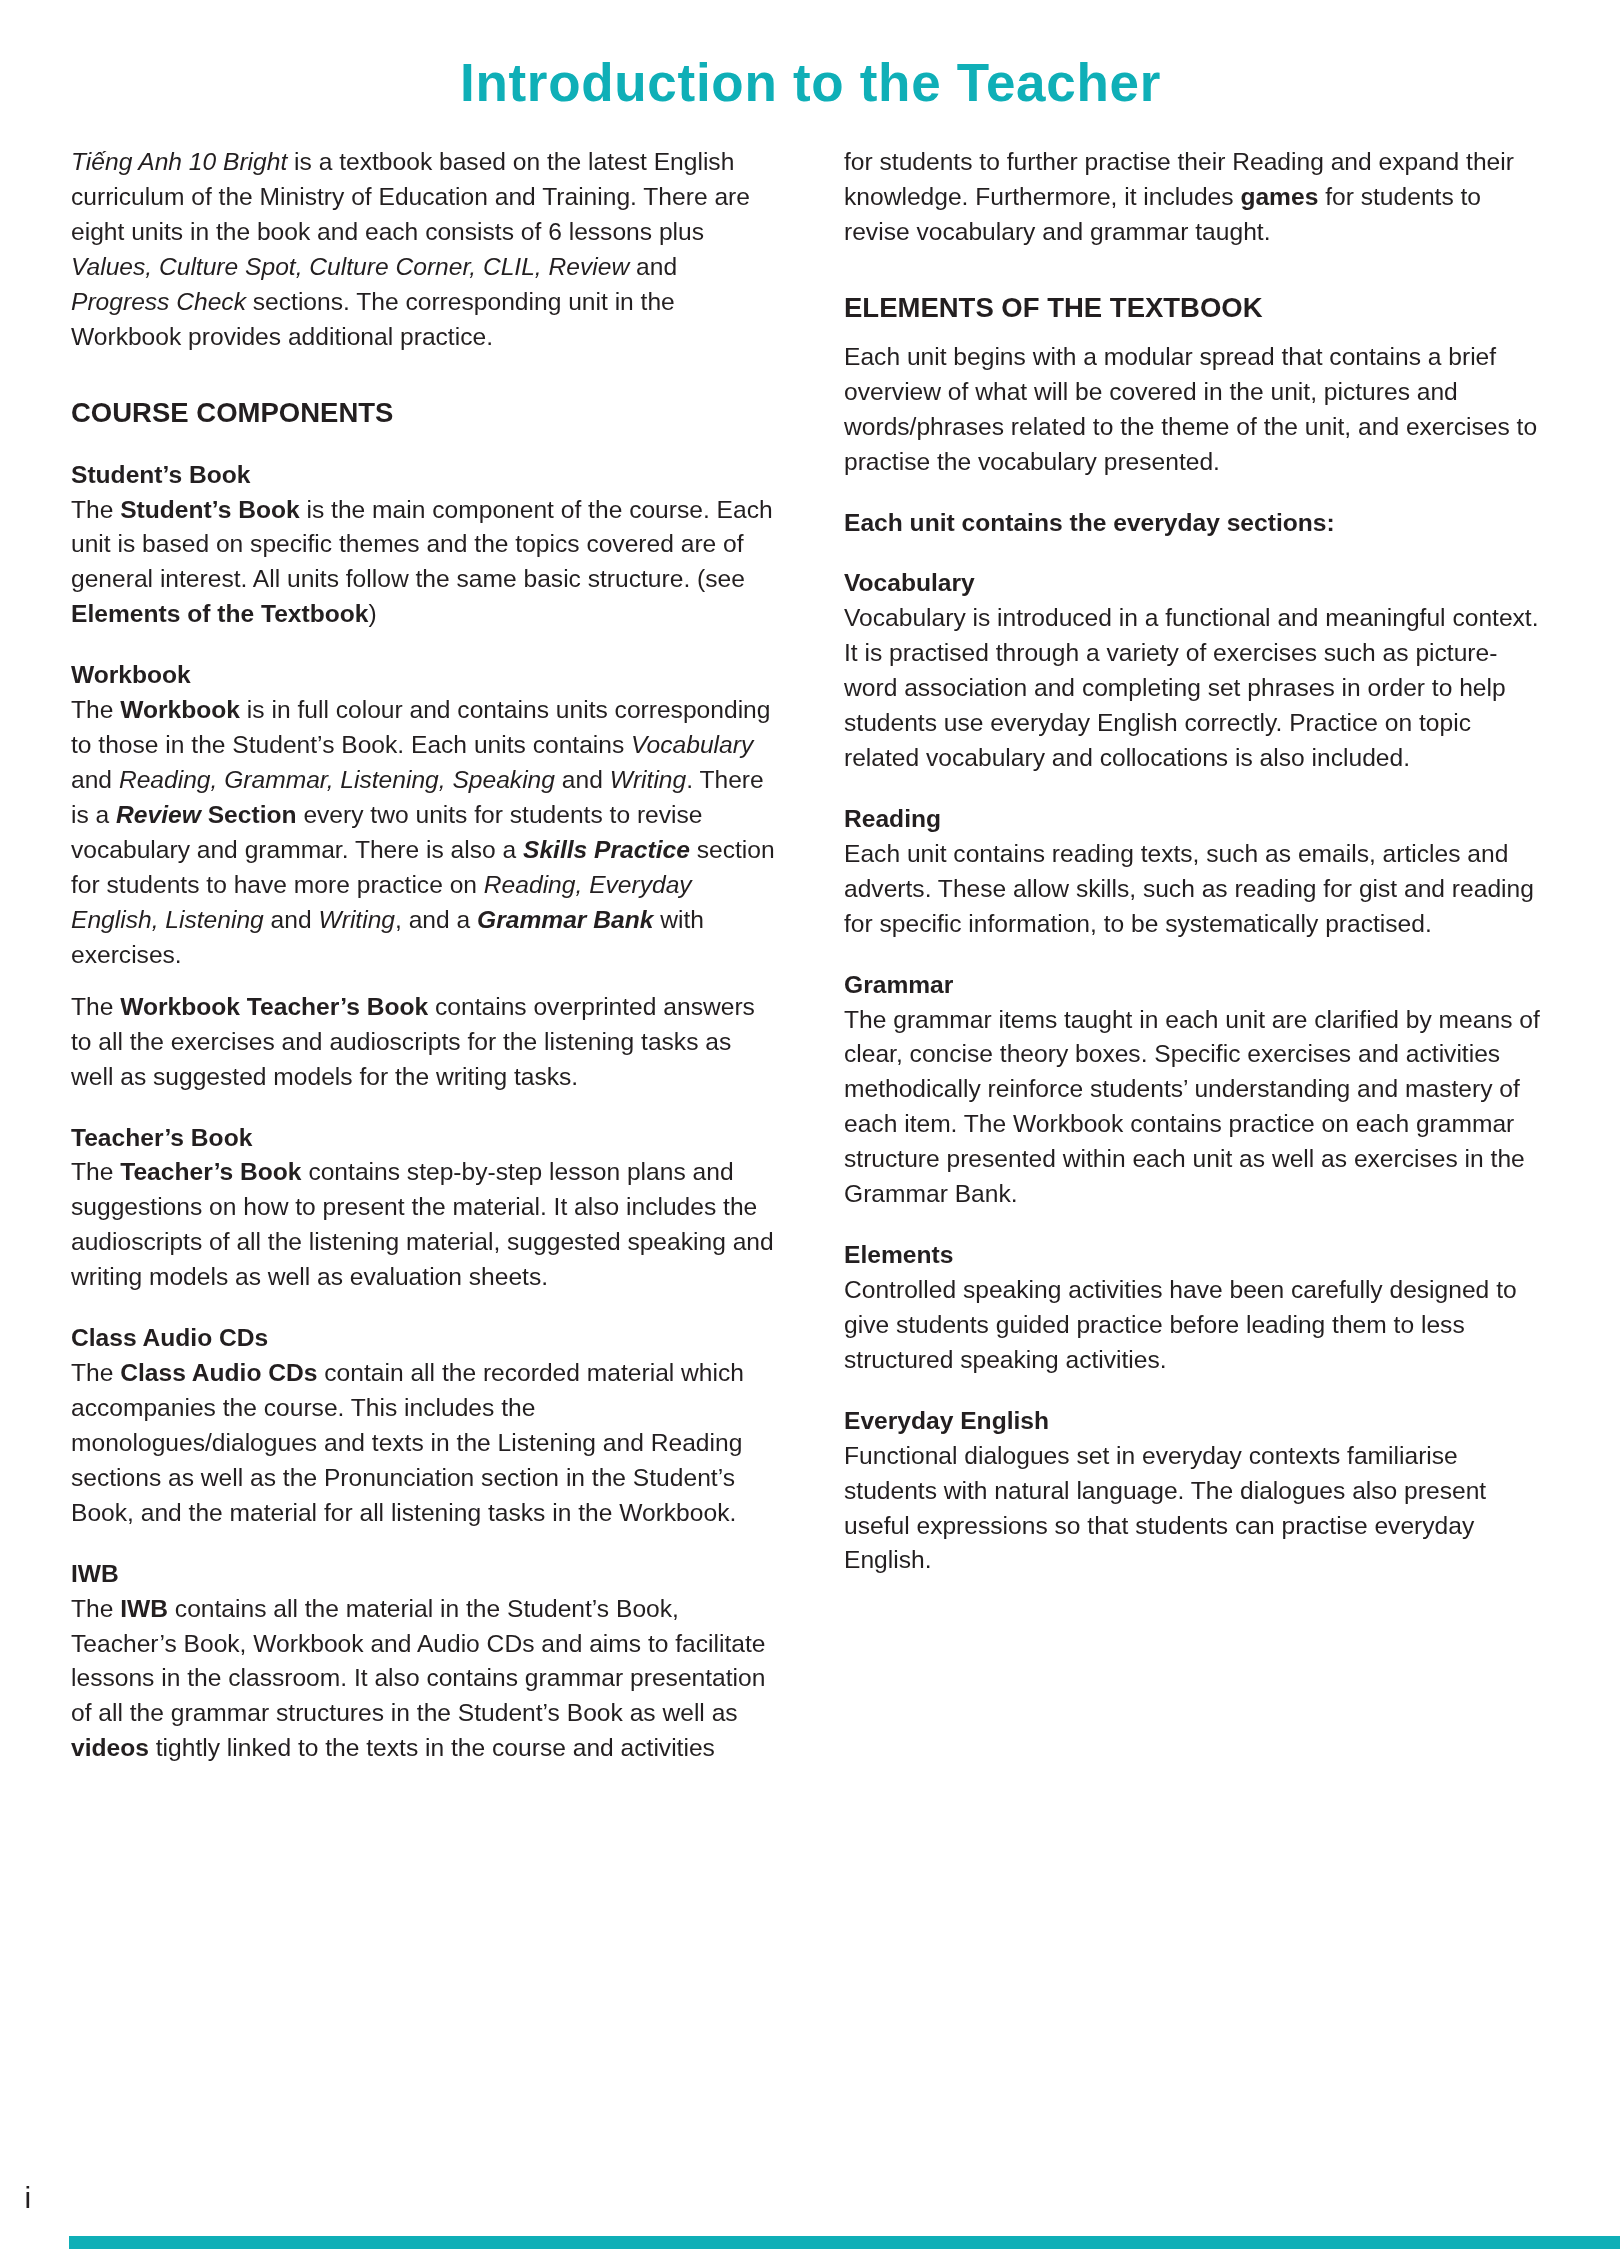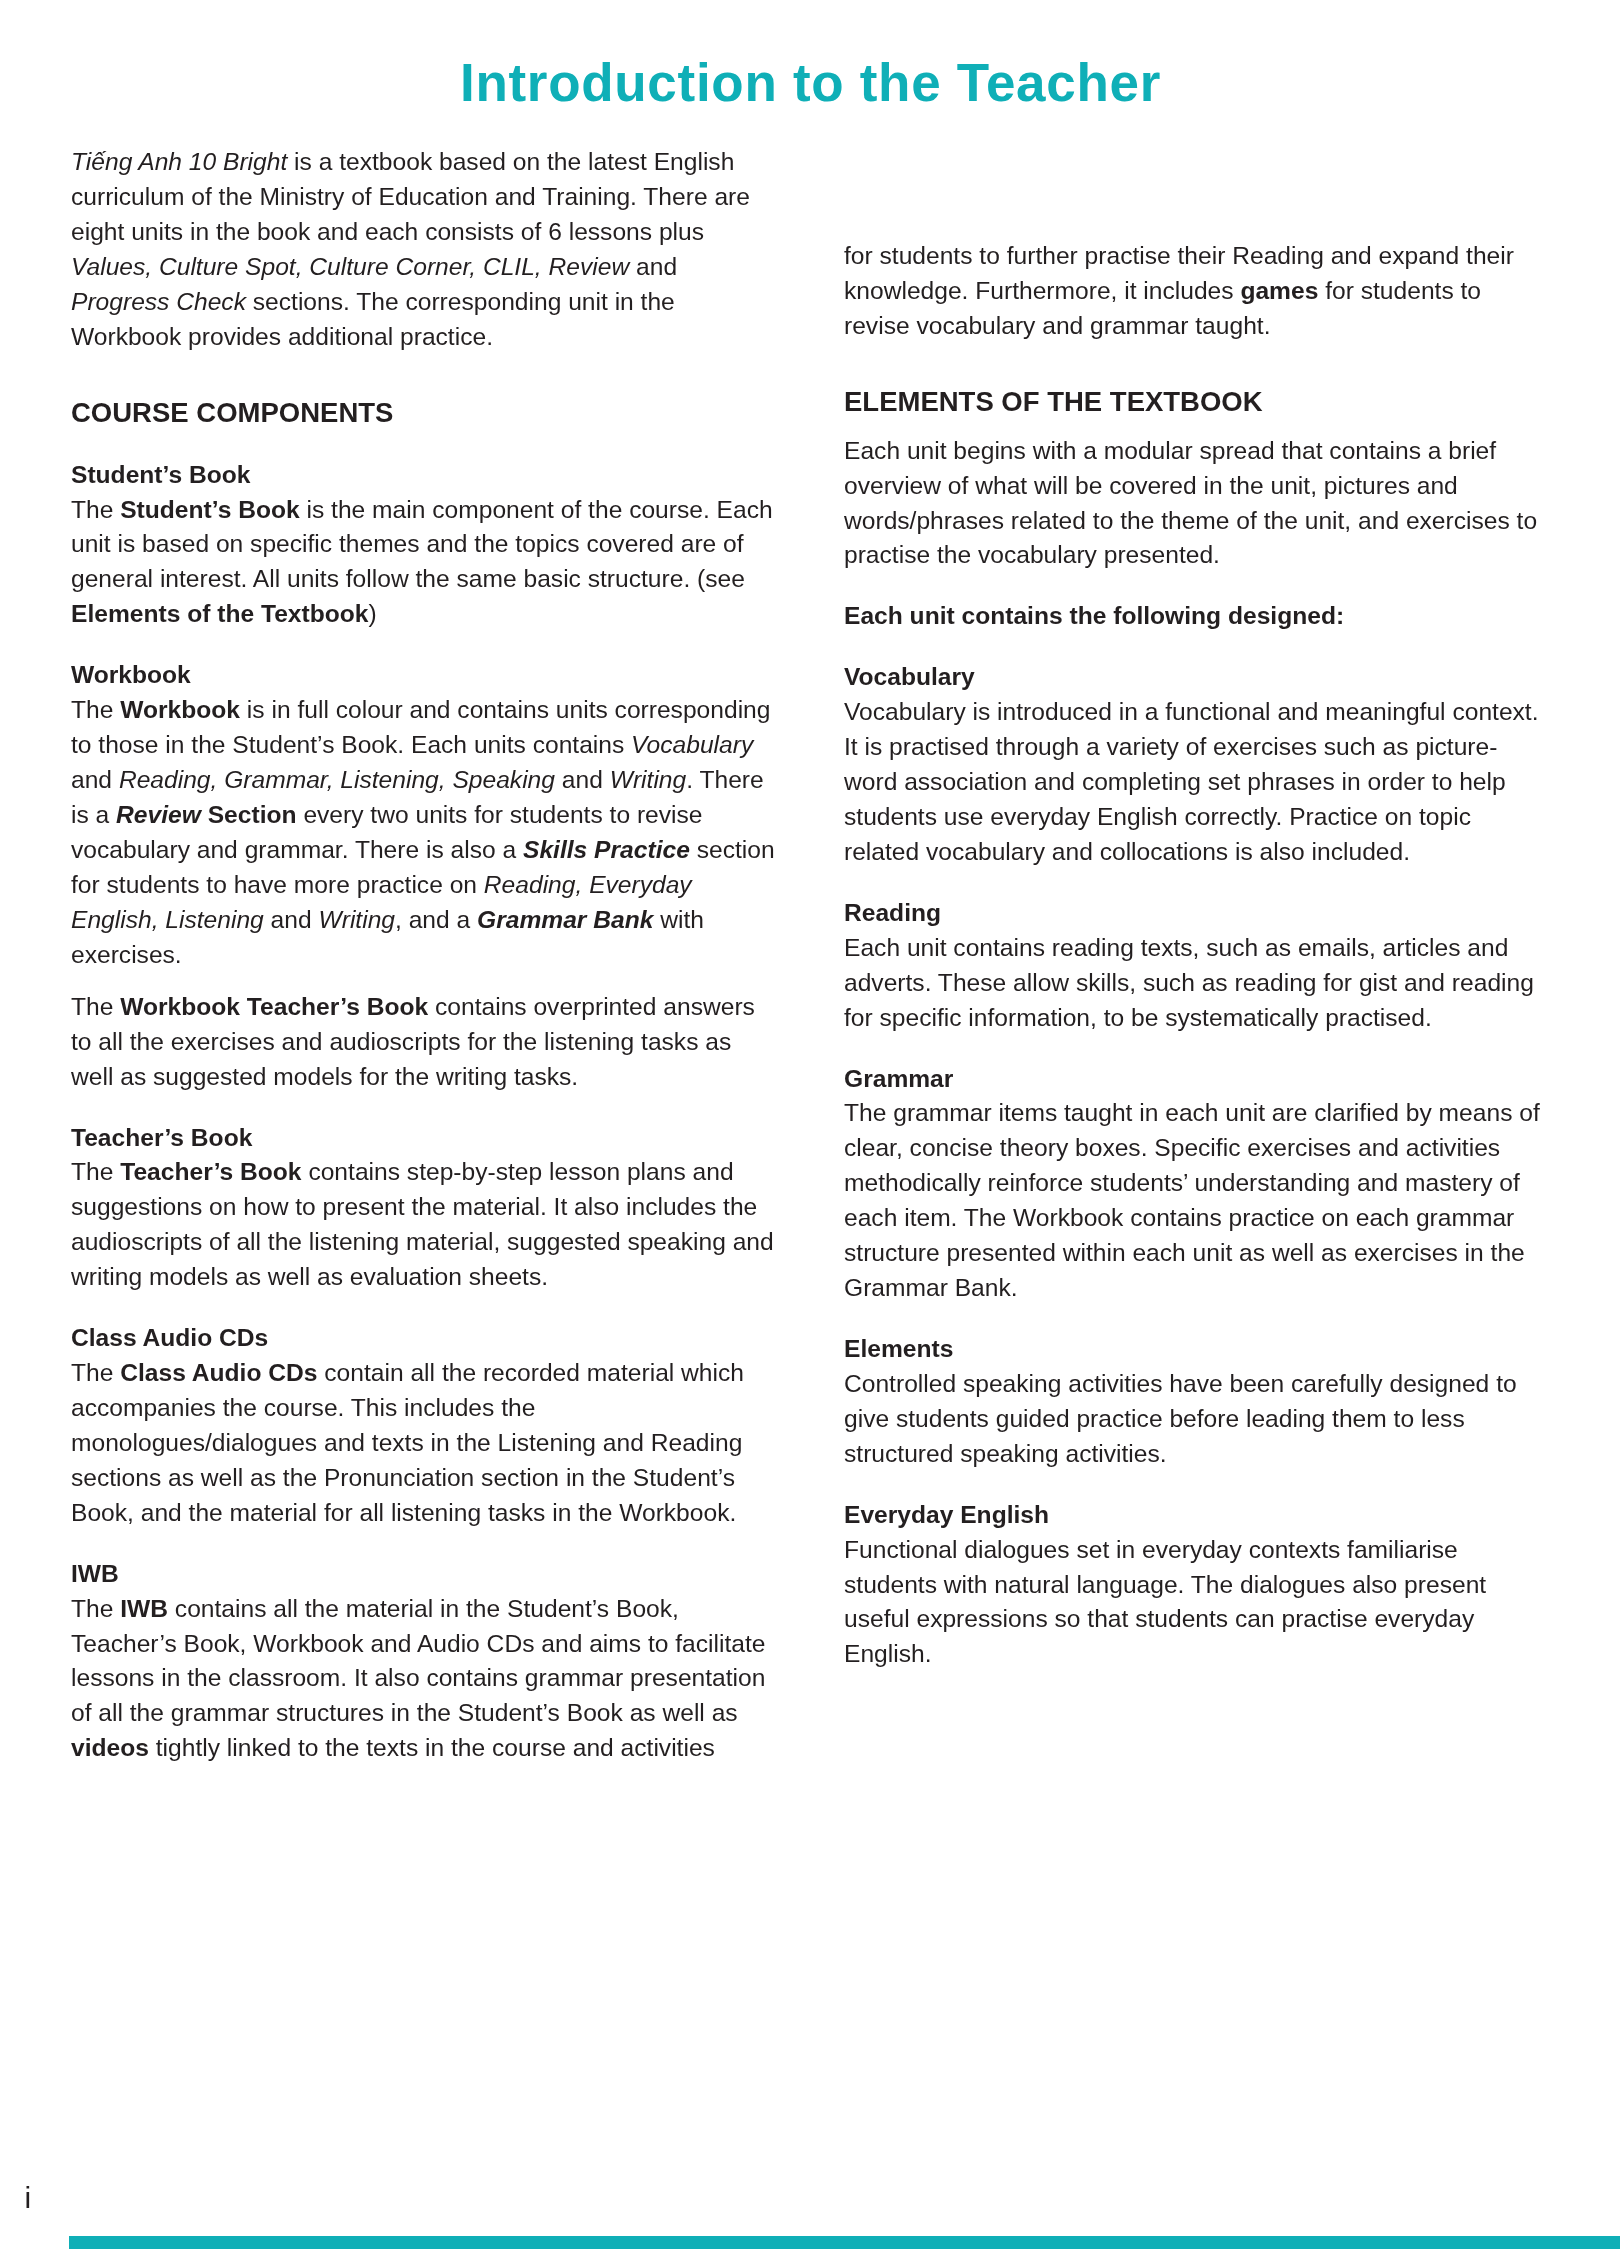--- a/index.html
+++ b/index.html
@@ -21,21 +21,21 @@
     margin: 52px 43px 32px 43px;
     text-align: center;
     font-size: 53px;
     font-weight: bold;
     letter-spacing: 0.7px;
   }
   .columns {
     display: flex;
     gap: 67px;
     padding: 0 71px;
-    align-items: center;
+    align-items: flex-start;
   }
   .col {
     flex: 1 1 0;
     min-width: 0;
     font-size: 24.6px;
     line-height: 1.42;
   }
   .blk-h1 {
     font-weight: bold;
     font-size: 27.5px;
@@ -86,21 +86,21 @@
         <p class="blk-p"><span>The </span><span class="sb">Teacher’s Book</span><span> contains step-by-step lesson plans and suggestions on how to present the material. It also includes the audioscripts of all the listening material, suggested speaking and writing models as well as evaluation sheets.</span></p>
         <div class="blk-h2"><span>Class Audio CDs</span></div>
         <p class="blk-p"><span>The </span><span class="sb">Class Audio CDs</span><span> contain all the recorded material which accompanies the course. This includes the monologues/dialogues and texts in the Listening and Reading sections as well as the Pronunciation section in the Student’s Book, and the material for all listening tasks in the Workbook.</span></p>
         <div class="blk-h2"><span>IWB</span></div>
         <p class="blk-p"><span>The </span><span class="sb">IWB</span><span> contains all the material in the Student’s Book, Teacher’s Book, Workbook and Audio CDs and aims to facilitate lessons in the classroom. It also contains grammar presentation of all the grammar structures in the Student’s Book as well as </span><span class="sb">videos</span><span> tightly linked to the texts in the course and activities</span></p>
       </div>
     <div class="col">
         <p class="blk-p"><span>for students to further practise their Reading and expand their knowledge. Furthermore, it includes </span><span class="sb">games</span><span> for students to revise vocabulary and grammar taught.</span></p>
         <div class="blk-h1"><span>ELEMENTS OF THE TEXTBOOK</span></div>
         <p class="blk-p"><span>Each unit begins with a modular spread that contains a brief overview of what will be covered in the unit, pictures and words/phrases related to the theme of the unit, and exercises to practise the vocabulary presented.</span></p>
-        <div class="blk-h2"><span>Each unit contains the following designed:</span></div>
+        <div class="blk-h2"><span>Each unit contains the everyday sections:</span></div>
         <div class="blk-h2"><span>Vocabulary</span></div>
         <p class="blk-p"><span>Vocabulary is introduced in a functional and meaningful context. It is practised through a variety of exercises such as picture-word association and completing set phrases in order to help students use everyday English correctly. Practice on topic related vocabulary and collocations is also included.</span></p>
         <div class="blk-h2"><span>Reading</span></div>
         <p class="blk-p"><span>Each unit contains reading texts, such as emails, articles and adverts. These allow skills, such as reading for gist and reading for specific information, to be systematically practised.</span></p>
         <div class="blk-h2"><span>Grammar</span></div>
         <p class="blk-p"><span>The grammar items taught in each unit are clarified by means of clear, concise theory boxes. Specific exercises and activities methodically reinforce students’ understanding and mastery of each item. The Workbook contains practice on each grammar structure presented within each unit as well as exercises in the Grammar Bank.</span></p>
         <div class="blk-h2"><span>Elements</span></div>
         <p class="blk-p"><span>Controlled speaking activities have been carefully designed to give students guided practice before leading them to less structured speaking activities.</span></p>
         <div class="blk-h2"><span>Everyday English</span></div>
         <p class="blk-p"><span>Functional dialogues set in everyday contexts familiarise students with natural language. The dialogues also present useful expressions so that students can practise everyday English.</span></p>

